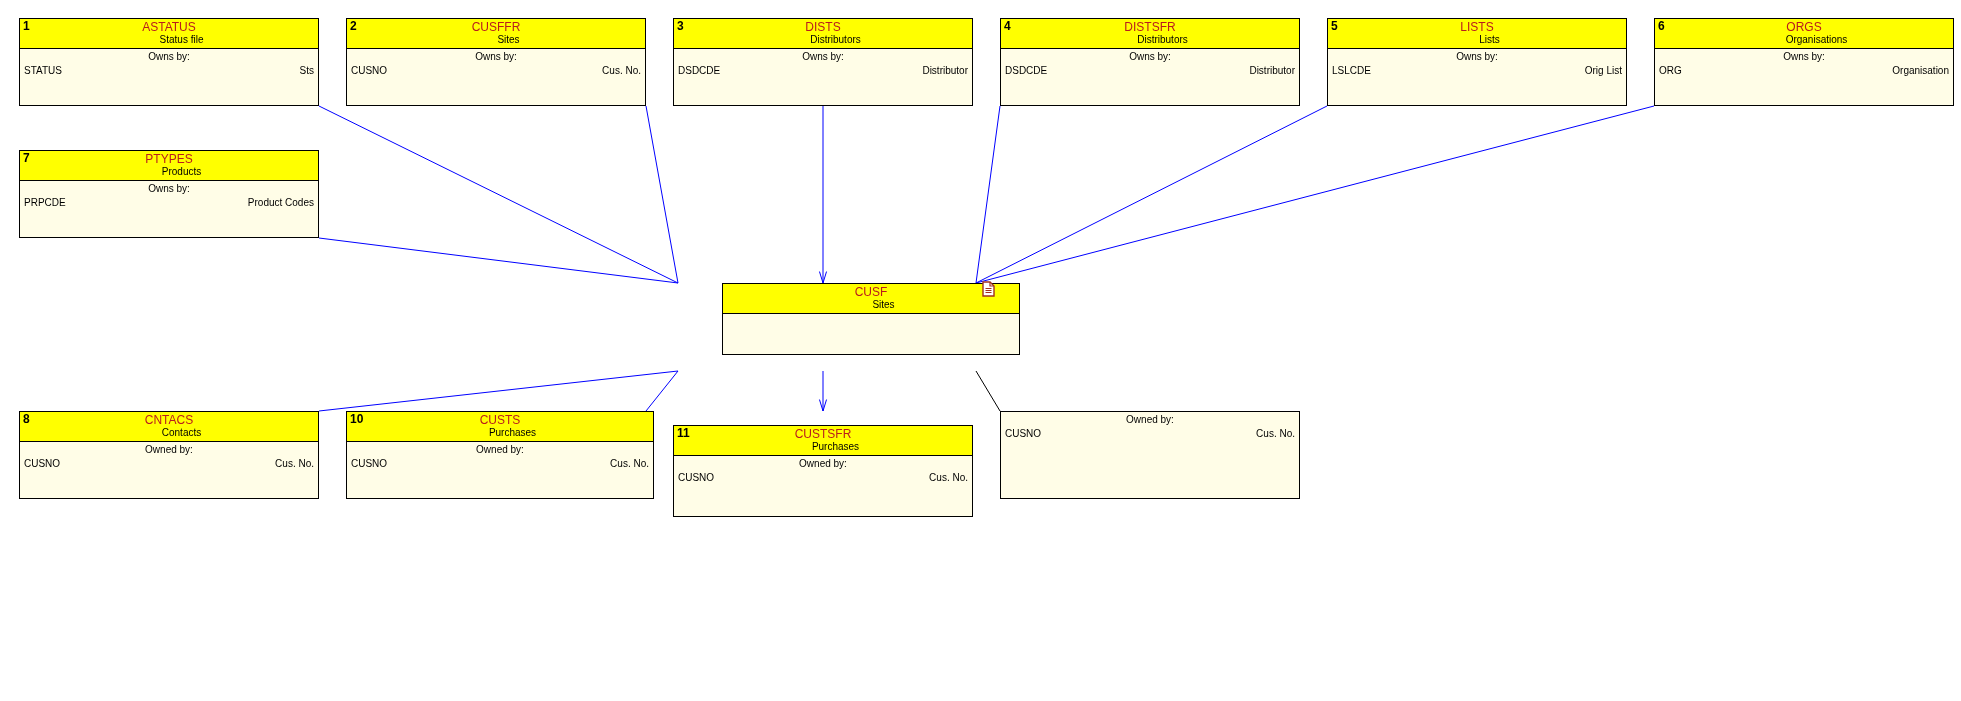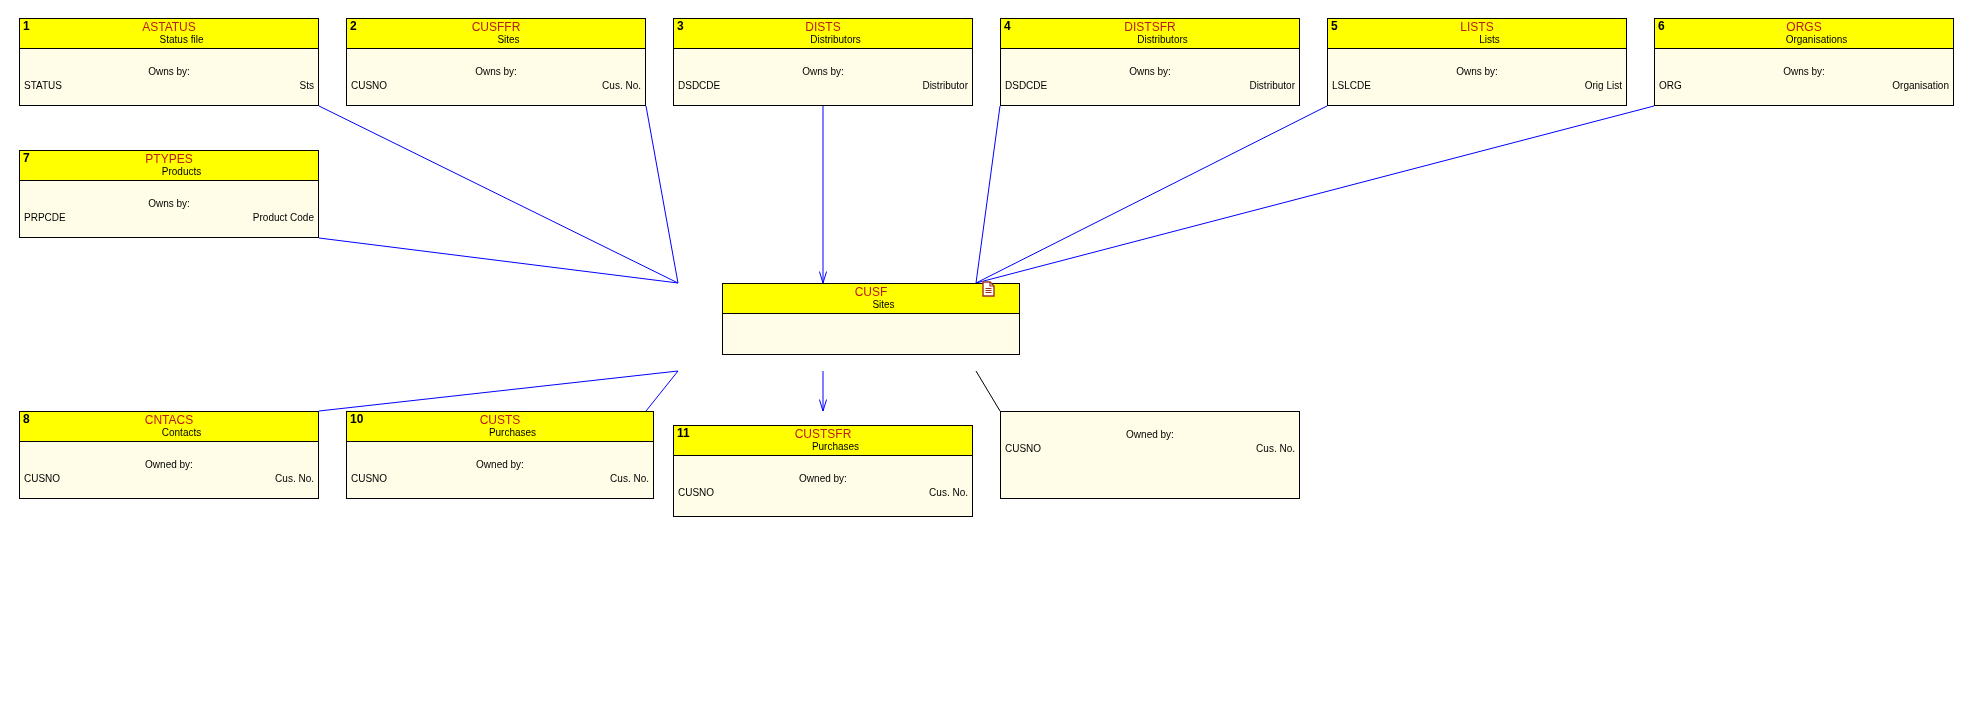--- a/index.html
+++ b/index.html
@@ -60,21 +60,21 @@
   }
   .entity .body{
     position:relative;
     box-sizing:border-box;
   }
   .entity .ownline{
     text-align:center;
     font-size:10px;
     color:#000000;
     line-height:13px;
-    padding-top:16px;
+    padding-top:1px;
   }
   .entity .keyrow{
     position:relative;
     font-size:10px;
     color:#000000;
     line-height:13px;
     padding:1px 4px 0 4px;
     height:14px;
   }
   .entity .keyrow .kcode{ float:left; }
@@ -217,21 +217,21 @@
       <div class="entity" style="left: 19px; top: 150px; width: 300px; height: 88px;">
         <div class="hdr">
           <div class="num">7</div>
           <div class="name">PTYPES</div>
           <div class="subtitle">Products</div>
         </div>
         <div class="body" style="height: 57px;">
           <div class="ownline">Owns by:</div>
           <div class="keyrow">
             <span class="kcode">PRPCDE</span>
-            <span class="kdesc">Product Code</span>
+            <span class="kdesc">Product Codes</span>
           </div>
         </div>
       </div>
       <div class="entity" style="left: 678px; top: 283px; width: 298px; height: 72px; margin-left: 44px;">
         <div class="hdr">
           <div class="num"></div>
           <div class="name">CUSF</div>
           <div class="subtitle">Sites</div>
         </div>
         <div class="body" style="height: 57px;">

